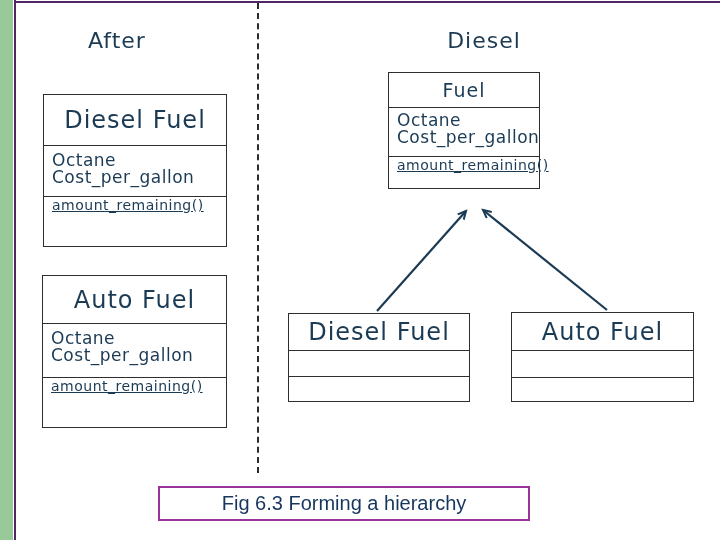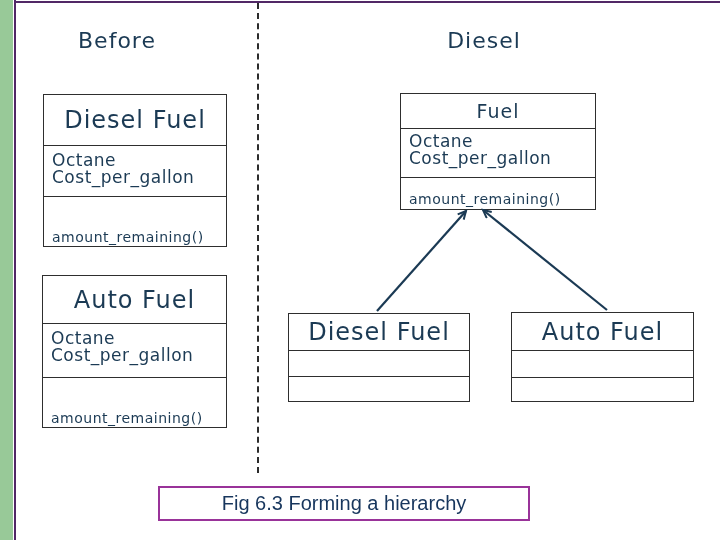--- a/index.html
+++ b/index.html
@@ -25,34 +25,34 @@
   .sec{box-sizing:border-box;border-bottom:1.5px solid #2e2e2e;}
   .sec:last-child{border-bottom:none;}
   .sec-title{
     display:flex;align-items:center;justify-content:center;
     font-size:24px;color:#1b3a54;letter-spacing:1px;
   }
   .sec-lines{
     padding:6px 0 0 8px;font-size:17px;color:#1b3a54;line-height:17px;letter-spacing:0.5px;
   }
   .sec-method{
-    display:flex;align-items:flex-end;padding-left:8px;
-    font-size:14px;color:#1b3a54;letter-spacing:0.5px;
+    display:flex;align-items:flex-start;padding-left:8px;
+    font-size:14px;color:#1b3a54;letter-spacing:0.5px;text-decoration:underline;
   }
   
   #box-before-diesel{left:43px;top:94px;width:184px;height:153px;}
   #box-before-diesel .s1{height:51px;}
   #box-before-diesel .s2{height:51px;}
   #box-before-diesel .s3{height:48px;}
   #box-before-auto{left:42px;top:275px;width:185px;height:153px;}
   #box-before-auto .s1{height:48px;}
   #box-before-auto .s2{height:54px;}
   #box-before-auto .s3{height:48px;}
   
-  #box-after-fuel{left:388px;top:93px;width:196px;height:117px;margin-left:12px;}
+  #box-after-fuel{left:388px;top:72px;width:152px;height:117px;}
   #box-after-fuel .s1{height:35px;}
   #box-after-fuel .s2{height:49px;padding-top:4px;}
   #box-after-fuel .s3{height:29px;}
   #box-after-fuel .sec-title{font-size:19px;}
   #box-after-diesel{left:288px;top:313px;width:182px;height:89px;}
   #box-after-diesel .s1{height:37px;}
   #box-after-diesel .s2{height:26px;}
   #box-after-diesel .s3{height:23px;}
   #box-after-auto{left:511px;top:312px;width:183px;height:90px;}
   #box-after-auto .s1{height:38px;}
@@ -69,21 +69,21 @@
     font-size:20px;color:#17365d;
   }
 </style>
 </head>
 <body>
 
 <div class="green-bar"></div>
 <div class="frame-left"></div>
 <div class="frame-top"></div>
 
-<div class="heading heading-before">Before</div>
+<div class="heading heading-before">After</div>
 <div class="heading heading-after">Diesel</div>
 
 <div class="divider"></div>
 
 <div class="class-box" id="box-before-diesel">
   <div class="sec sec-title s1">Diesel Fuel</div>
   <div class="sec sec-lines s2">
     <div>Octane</div>
     <div>Cost_per_gallon</div>
   </div>

